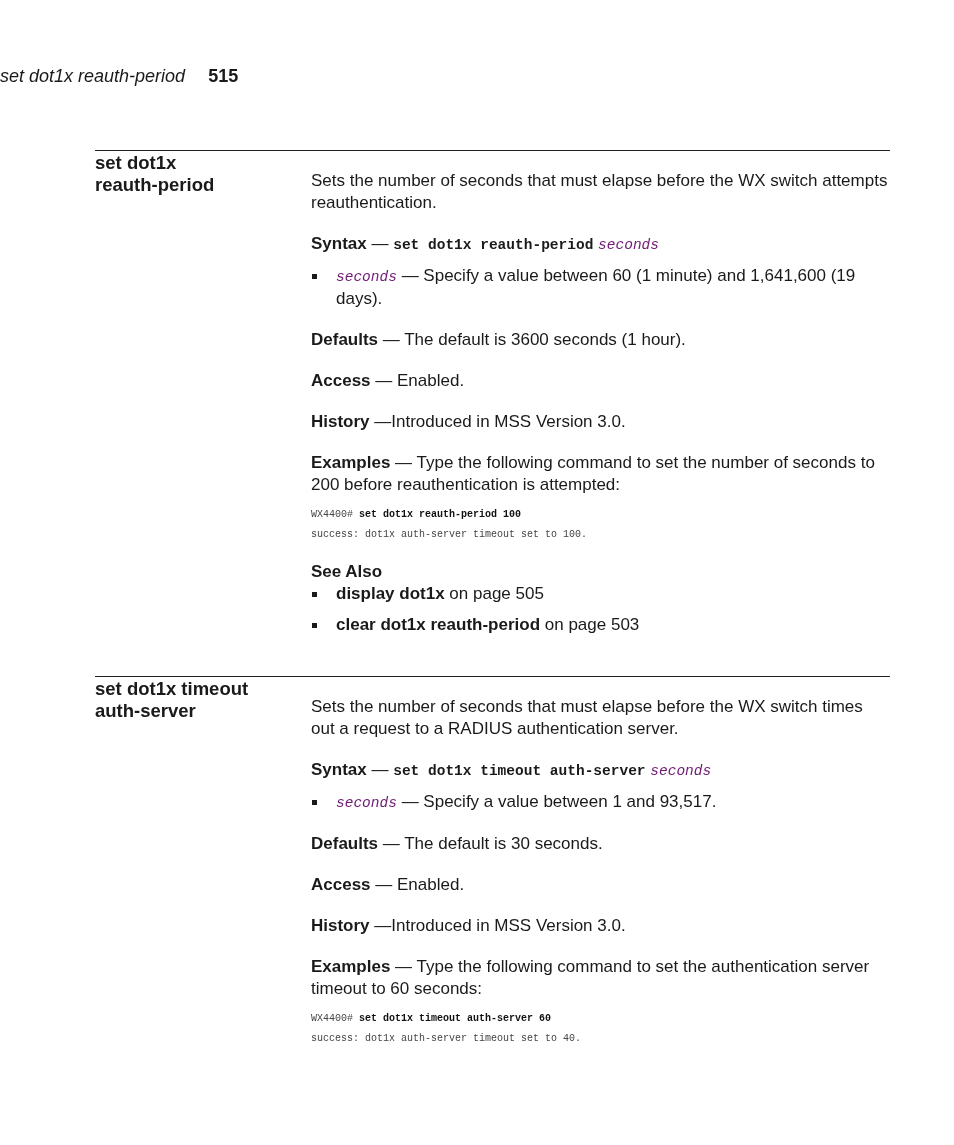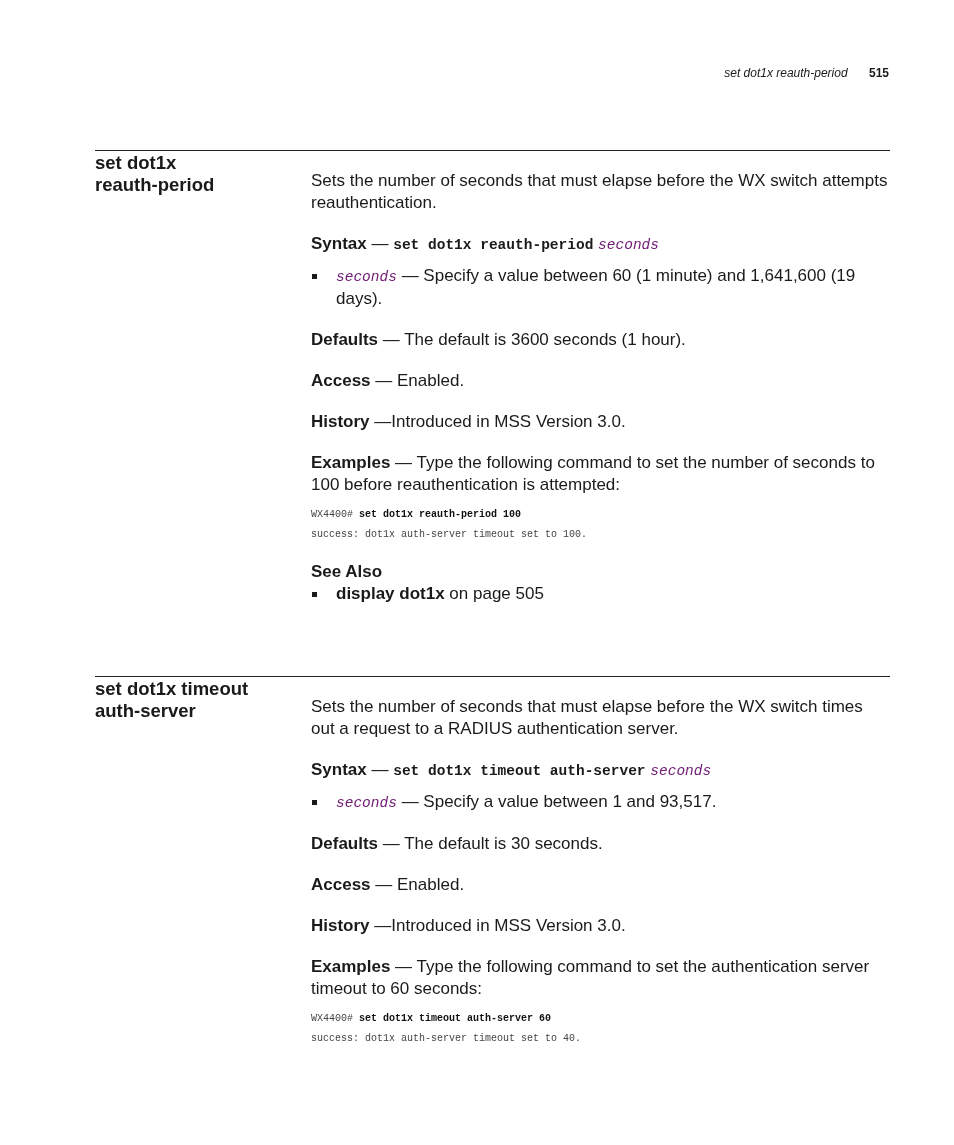--- a/index.html
+++ b/index.html
@@ -1,17 +1,17 @@
 <!DOCTYPE html>
 <html><head>
 <meta charset="utf-8">
 <style>
   html, body { margin: 0; padding: 0; background: #ffffff; }
   body { width: 954px; height: 1145px; position: relative; font-family: "Liberation Sans", sans-serif; color: #1a1a1a; }
-  .running-head { position: absolute; top: 66px; left: 9px; width: 880px; text-align: right; font-size: 12px; }
+  .running-head { position: absolute; top: 66px; left: 0; width: 880px; text-align: left; font-size: 18px; }
   .running-head .rh-title { font-style: italic; margin-right: 18px; }
   .running-head .rh-page { font-weight: bold; }
   .section { position: absolute; left: 95px; width: 795px; border-top: 1px solid #222; }
   .sec-title { position: absolute; left: 0; top: 1px; width: 200px; font-weight: bold; font-size: 18.5px; line-height: 22px; }
   .sec-body { position: absolute; left: 216px; top: 7px; width: 580px; font-size: 17px; line-height: 22px; }
   .sec-body p { margin: 12px 0 19px 0; }
   .lbl { font-weight: bold; }
   .mono-b { font-family: "Liberation Mono", monospace; font-weight: bold; font-size: 14.5px; }
   .mono-i { font-family: "Liberation Mono", monospace; font-style: italic; font-size: 14.5px; color: #701a75; }
   ul.bl { list-style: none; margin: -10px 0 19px 0; padding: 0; }
@@ -36,28 +36,29 @@
   </div>
   <div class="sec-body">
     <p>Sets the number of seconds that must elapse before the WX switch attempts reauthentication.</p>
     <p><span class="lbl">Syntax</span><span> — </span><span class="mono-b">set dot1x reauth-period</span> <span class="mono-i">seconds</span></p>
     <ul class="bl">
       <li><span class="mono-i">seconds</span><span> — Specify a value between 60 (1 minute) and 1,641,600 (19 days).</span></li>
     </ul>
     <p><span class="lbl">Defaults</span><span> — The default is 3600 seconds (1 hour).</span></p>
     <p><span class="lbl">Access</span><span> — Enabled.</span></p>
     <p><span class="lbl">History</span><span> —Introduced in MSS Version 3.0.</span></p>
-    <p><span class="lbl">Examples</span><span> — Type the following command to set the number of seconds to 100 before reauthentication is attempted:</span></p>
+    <p><span class="lbl">Examples</span><span> — Type the following command to set the number of seconds to 200 before reauthentication is attempted:</span></p>
     <div class="code">
       <div><span style="white-space:pre">WX4400# </span><span class="cmd">set dot1x reauth-period 100</span></div>
       <div>success: dot1x auth-server timeout set to 100.</div>
     </div>
     <div class="see-also">See Also</div>
     <ul class="bl" style="margin-top:0">
       <li><span class="lbl">display dot1x</span><span> on page 505</span></li>
+      <li><span class="lbl">clear dot1x reauth-period</span><span> on page 503</span></li>
     </ul>
   </div>
 </div>
 
 <div class="section" style="top:676px;height:400px;">
   <div class="sec-title">
     <div>set dot1x timeout</div>
     <div>auth-server</div>
   </div>
   <div class="sec-body">

